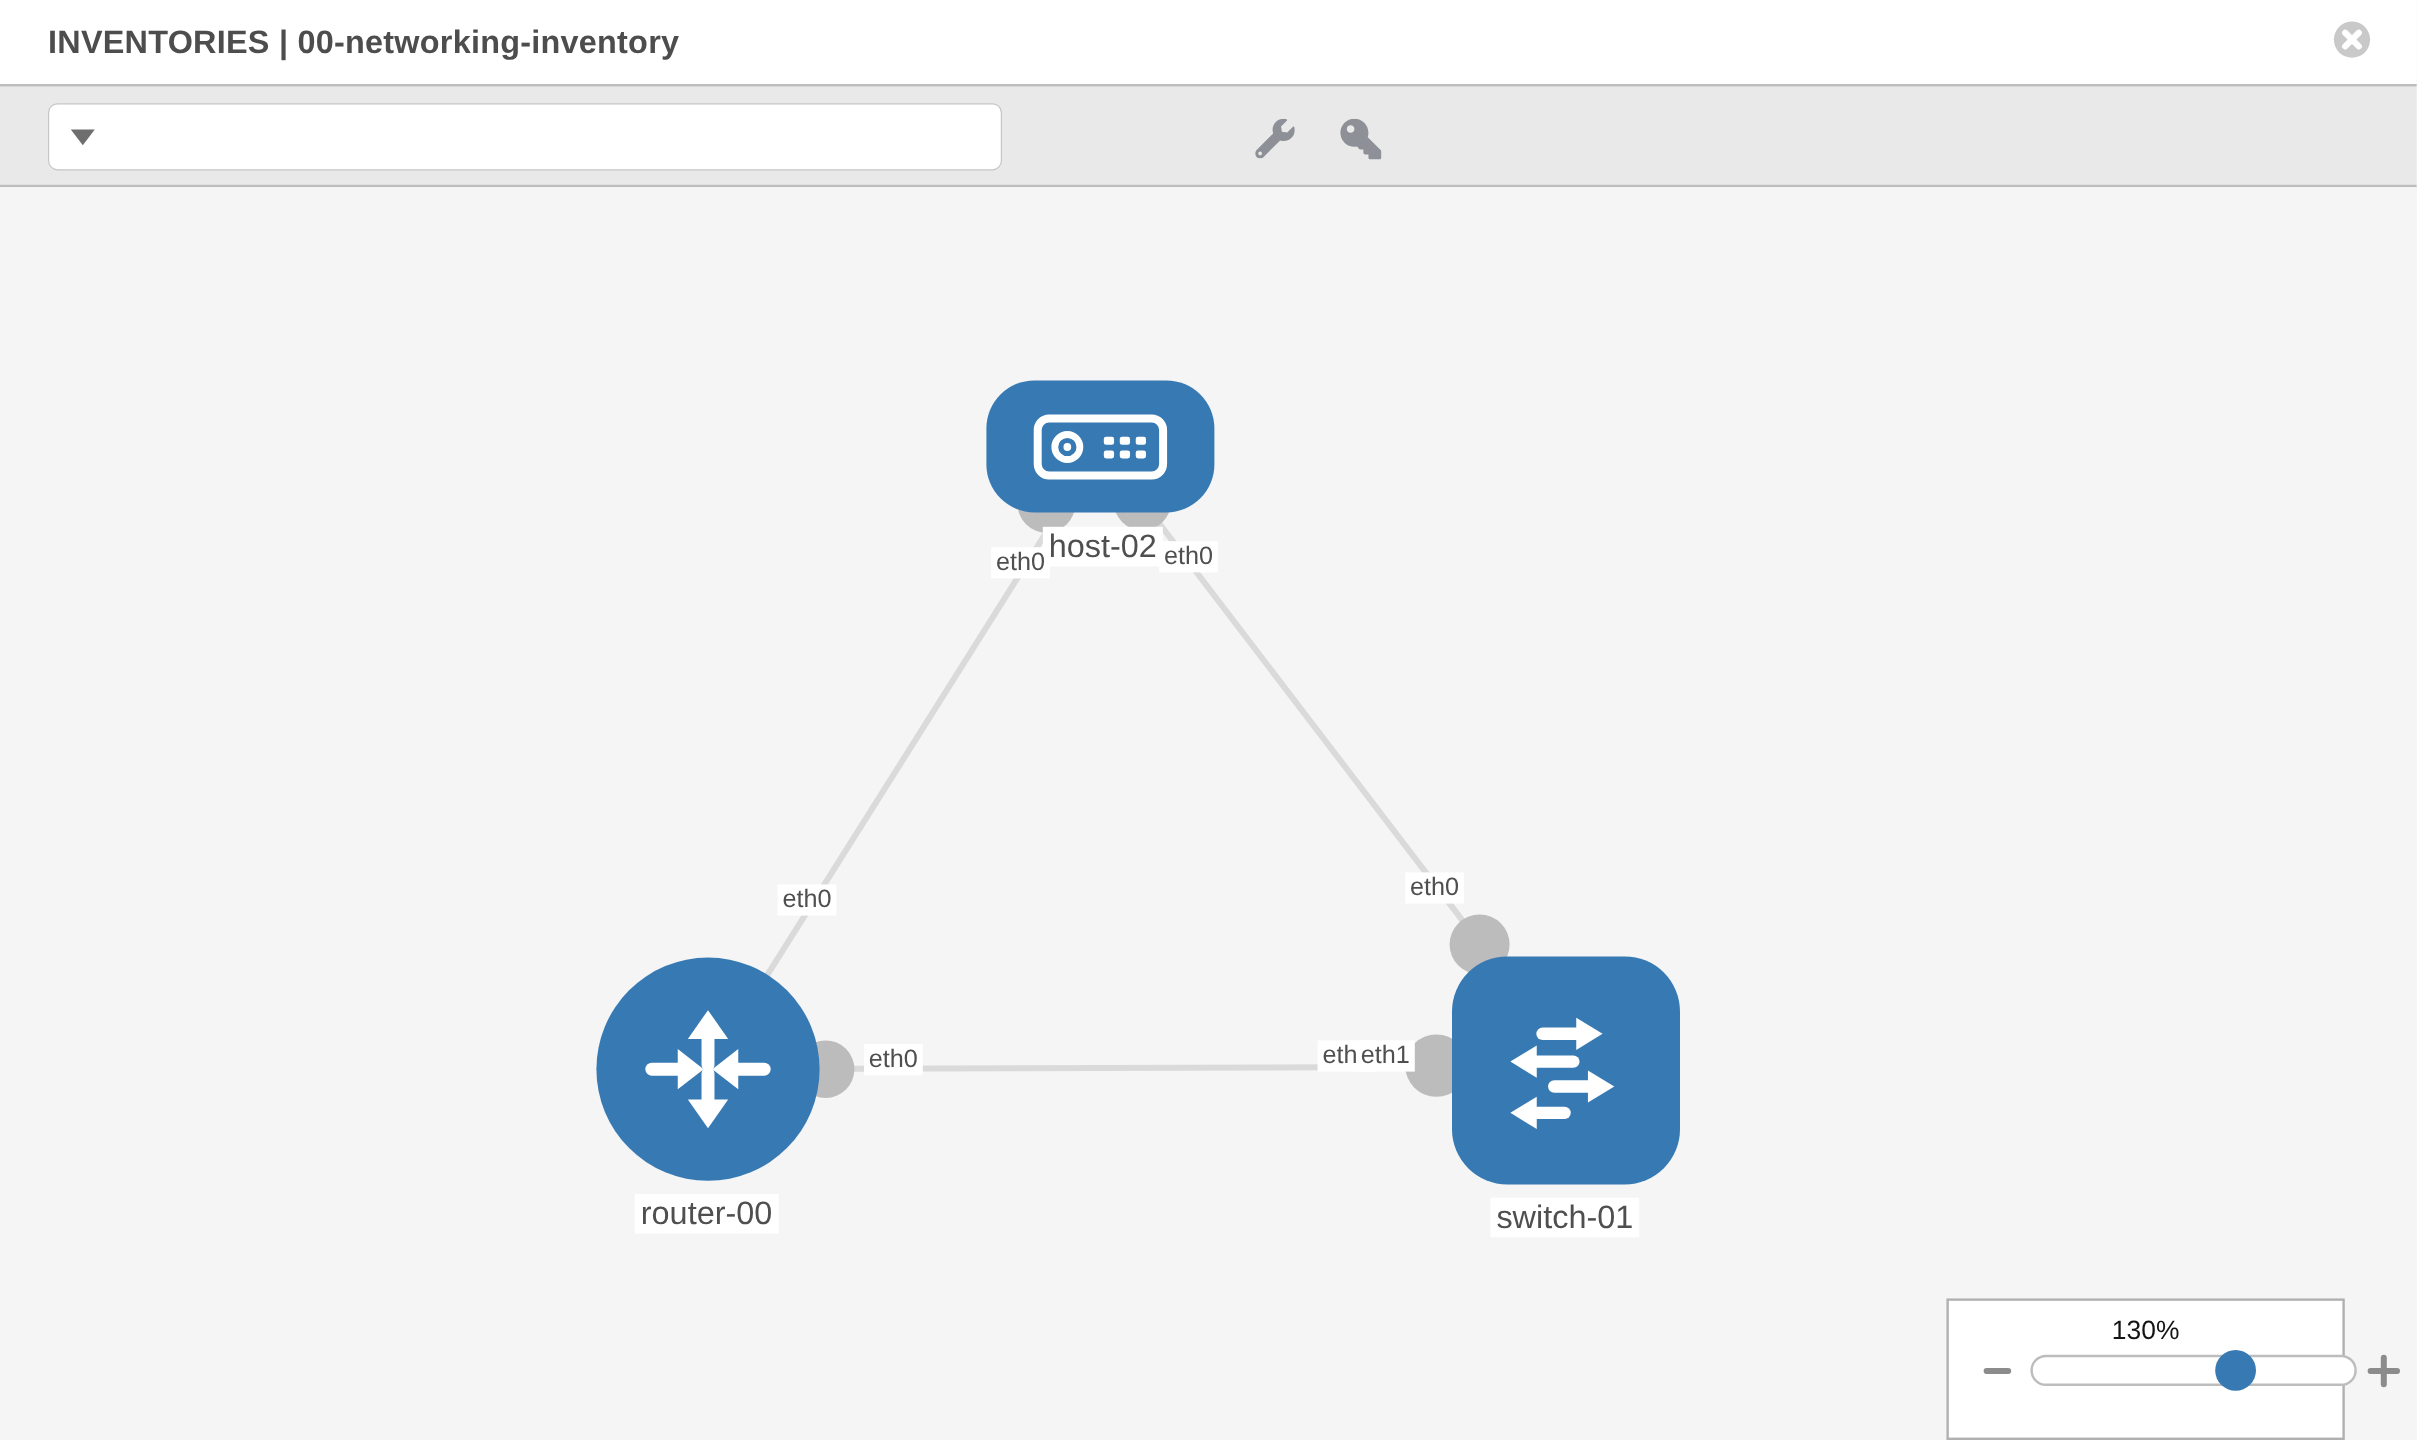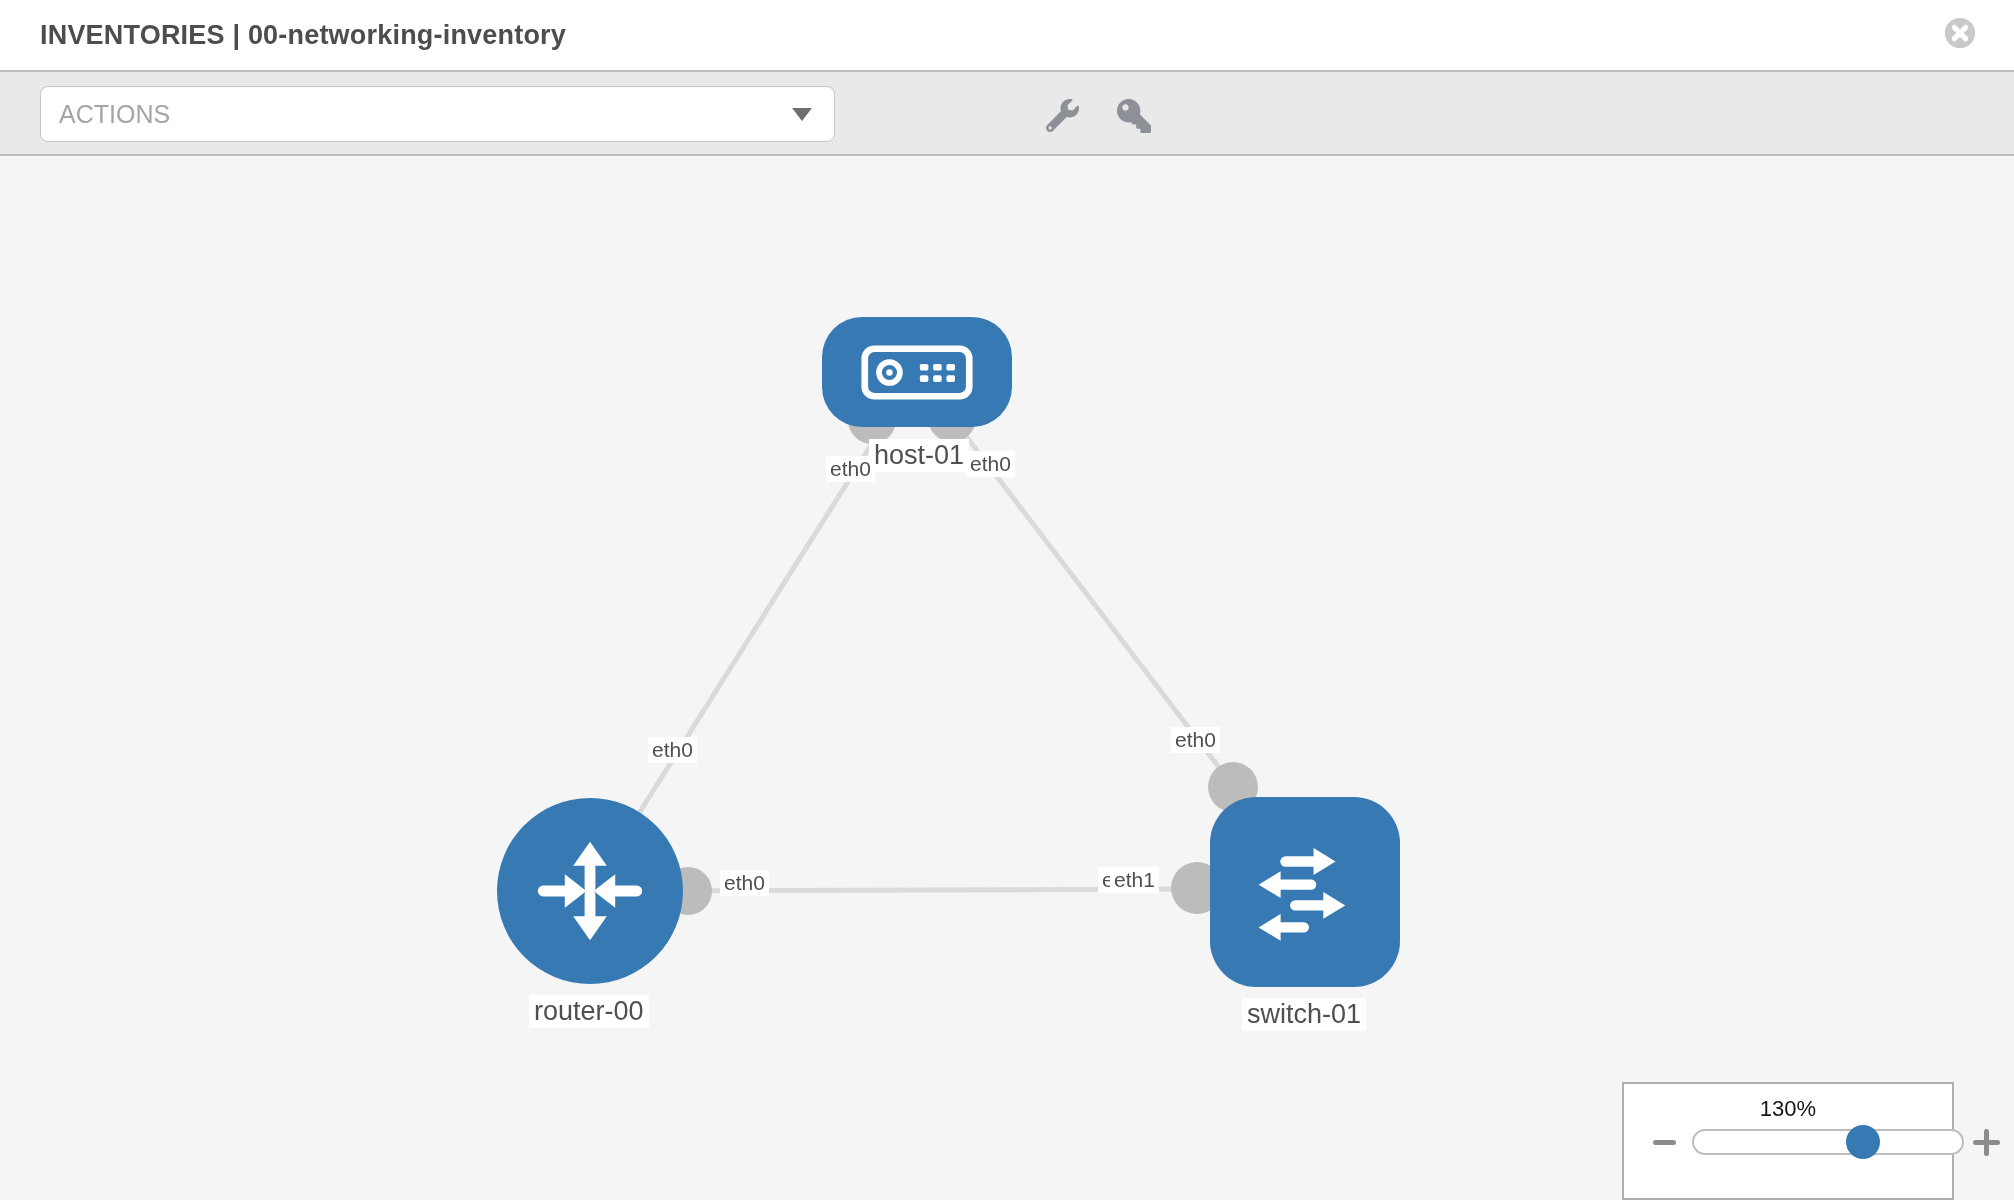--- a/index.html
+++ b/index.html
@@ -41,21 +41,21 @@
   .lbl-host   { left:869px;  top:283px; }
   .lbl-router { left:529px;  top:839px; }
   .lbl-switch { left:1242px; top:842px; }
   .if-host-left  { left:826px;  top:300px; }
   .if-host-right { left:966px;  top:295px; }
   .if-router-up  { left:648px;  top:581px; }
   .if-router-rt  { left:720px;  top:714px; }
   .if-switch-up  { left:1171px; top:571px; }
   .if-overlap { position:absolute; left:1098px; top:711px; width:80px; height:30px; }
   .if-overlap .back  { position:absolute; left:0;   top:0; }
-  .if-overlap .front { position:absolute; left:12px; top:0; }
+  .if-overlap .front { position:absolute; left:32px; top:0; }
 
   
   .zoom-panel { position:absolute; left:1622px; top:926px; width:332px; height:118px;
     background:#ffffff; border:2px solid #b0b0b0; }
   .zoom-value { margin-top:12px; text-align:center; font-size:22px; color:#141414; }
   .zoom-minus { position:absolute; left:29px; top:56px; width:23px; height:5px;
     background:#8c8c8c; border-radius:2.5px; cursor:pointer; }
   .zoom-plus { position:absolute; left:349px; top:45px; width:27px; height:27px; cursor:pointer; }
   .zoom-plus .h { position:absolute; left:0; top:11px; width:27px; height:5px; background:#8c8c8c; border-radius:2.5px; }
   .zoom-plus .v { position:absolute; left:11px; top:0; width:5px; height:27px; background:#8c8c8c; border-radius:2.5px; }
@@ -74,21 +74,20 @@
     <div class="close-btn">
       <svg width="34" height="34" viewBox="0 0 36 36">
         <circle cx="18" cy="18" r="16" fill="#c9c9c9"></circle>
         <path d="M12 12 L24 24 M24 12 L12 24" stroke="#ffffff" stroke-width="5.5" stroke-linecap="round"></path>
       </svg>
     </div>
   </div>
 
   <div class="toolbar">
     <div class="combo combo-actions">
-      <span class="ph">ACTIONS</span>
       <span class="caret"></span>
     </div>
 
     <div class="tool-btn wrench">
       <svg width="33" height="33" viewBox="0 0 512 512">
         <path fill="#8d9197" d="M507.73 109.1c-2.24-9.03-13.54-12.09-20.12-5.51l-74.36 74.36-67.88-11.31-11.31-67.88 74.36-74.36c6.62-6.62 3.43-17.9-5.66-20.16-47.38-11.74-99.55.91-136.58 37.93-39.64 39.64-50.55 97.1-34.05 147.2L18.74 402.76c-24.99 24.99-24.99 65.51 0 90.5 24.99 24.99 65.51 24.99 90.5 0l213.21-213.21c50.12 16.71 107.47 5.68 147.37-34.22 37.07-37.07 49.7-89.32 37.91-136.73zM64 472c-13.25 0-24-10.75-24-24 0-13.26 10.75-24 24-24s24 10.74 24 24c0 13.25-10.75 24-24 24z"></path>
       </svg>
     </div>
 
     <div class="tool-btn key">
@@ -151,21 +150,21 @@
           <line x1="55" y1="44" x2="28" y2="44"></line>
             <polygon points="12,44 30,33 30,55" stroke="none"></polygon>
           <line x1="42" y1="61" x2="67" y2="61"></line>
             <polygon points="83,61 65,50 65,72" stroke="none"></polygon>
           <line x1="49" y1="79" x2="28" y2="79"></line>
             <polygon points="12,79 30,68 30,90" stroke="none"></polygon>
         </g>
       </svg>
     </div>
 
-    <div class="lbl node-lbl lbl-host">host-01</div>
+    <div class="lbl node-lbl lbl-host">host-02</div>
     <div class="lbl node-lbl lbl-router">router-00</div>
     <div class="lbl node-lbl lbl-switch">switch-01</div>
 
     <div class="lbl if-lbl if-host-left">eth0</div>
     <div class="lbl if-lbl if-router-up">eth0</div>
     <div class="lbl if-lbl if-host-right">eth0</div>
     <div class="lbl if-lbl if-switch-up">eth0</div>
     <div class="lbl if-lbl if-router-rt">eth0</div>
     <div class="if-overlap">
       <span class="lbl if-lbl back">eth0</span>

